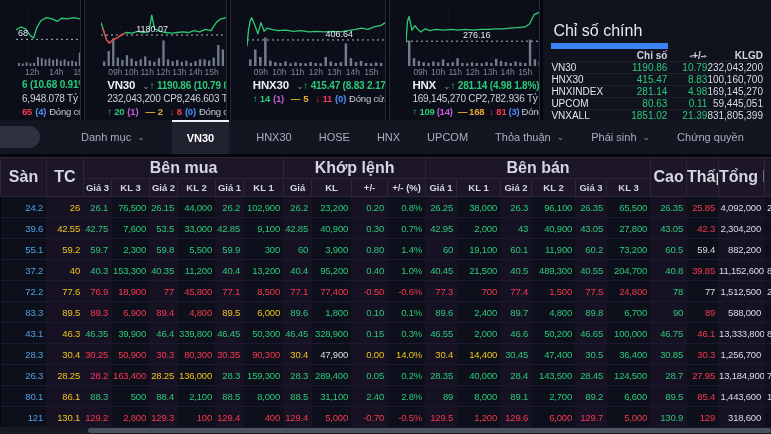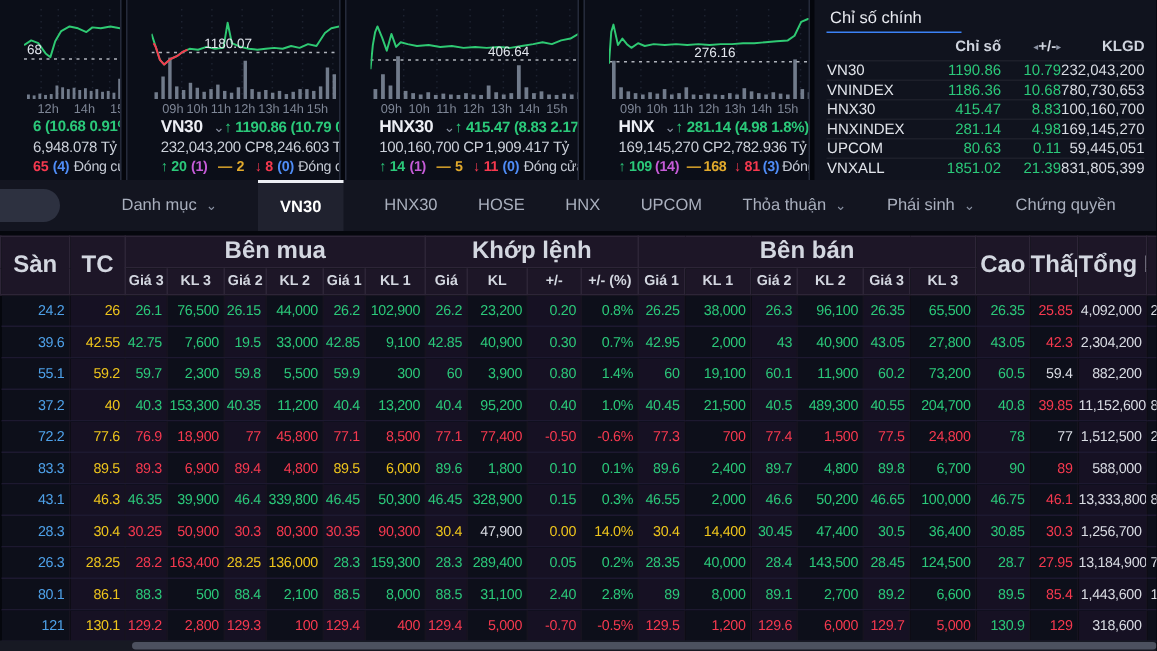--- a/index.html
+++ b/index.html
@@ -33,22 +33,22 @@
   .s1 .val{ margin-left:auto; color:var(--g); font-weight:bold; white-space:nowrap;}
   .s2{ display:flex; justify-content:space-between; font-size:10px; color:#ccd1da; height:13px; white-space:nowrap;}
   .s3{ display:flex; align-items:baseline; gap:3px; font-size:9.5px; height:13px; white-space:nowrap;}
   .s3 b{ font-weight:bold; }
   .push{ margin-left:auto; }
   .close-lbl{ color:#c3c8d2; }
 
   
   .index-panel{ flex:1; background:#10131e; padding:5px 8px 2px; display:flex;
                 flex-direction:column; font-size:10px; }
-  .ip-title{ color:#e8eaf0; font-size:11px; padding:1px 26px 3px 2px; border-bottom:1px solid #3b82f6;
-             align-self:flex-start; }
+  .ip-title{ color:#e8eaf0; font-size:16px; padding:1px 26px 3px 2px; border-bottom:6px solid #3b82f6;
+             align-self:flex-start;margin-top:16px; }
   .ip-head,.ip-row{ display:flex; align-items:center; white-space:nowrap;}
   .ip-head{ height:17px; color:#cfd4de; font-weight:bold; margin-top:1px;}
   .ip-row{ flex:1; border-top:1px solid rgba(255,255,255,.055); }
   .ip-c1{ width:64px; color:#e3e6ec; overflow:hidden;}
   .ip-c2{ width:52px; text-align:right; }
   .ip-c3{ width:40px; text-align:right; }
   .ip-c4{ flex:1; text-align:right; }
   .sort-arrows{ font-size:6.5px; color:var(--mut); vertical-align:1px;}
 
   
@@ -266,24 +266,20 @@
         <span>13h</span>
         <span>14h</span>
         <span>15h</span>
       </div>
     <div class="stats">
       <div class="s1">
         <span class="iname">HNX30</span>
         <span class="caret">⌄</span>
         <span class="val"><span>↑</span> <span>415.47</span> <span>(8.83 2.17%)</span></span>
       </div>
-      <div class="s2">
-        <span>100,160,700 CP</span>
-        <span>1,909.417 Tỷ</span>
-      </div>
       <div class="s3">
         <b class="tg"><span>↑</span> <span>14</span></b>
         <b class="tp">(1)</b>
         <b class="to" style="margin-left:4px">—</b>
         <b class="to">5</b>
         <b class="tr" style="margin-left:4px"><span>↓</span> <span>11</span></b>
         <b class="tc">(0)</b>
         <span class="push close-lbl">Đóng cửa</span>
       </div>
     </div>
@@ -371,26 +367,20 @@
       <span class="ip-c2">Chỉ số</span>
       <span class="ip-c3"><span class="sort-arrows">◂</span><span>+/-</span><span class="sort-arrows">▸</span></span>
       <span class="ip-c4">KLGD</span>
     </div>
     <div id="ip-body" style="display: flex; flex-direction: column; flex: 1 1 0%;">
         <div class="ip-row">
           <span class="ip-c1">VN30</span>
           <span class="ip-c2 tg">1190.86</span>
           <span class="ip-c3 tg">10.79</span>
           <span class="ip-c4 tw">232,043,200</span>
-        </div>
-        <div class="ip-row">
-          <span class="ip-c1">VNINDEX</span>
-          <span class="ip-c2 tg">1186.36</span>
-          <span class="ip-c3 tg">10.68</span>
-          <span class="ip-c4 tw">780,730,653</span>
         </div>
         <div class="ip-row">
           <span class="ip-c1">HNX30</span>
           <span class="ip-c2 tg">415.47</span>
           <span class="ip-c3 tg">8.83</span>
           <span class="ip-c4 tw">100,160,700</span>
         </div>
         <div class="ip-row">
           <span class="ip-c1">HNXINDEX</span>
           <span class="ip-c2 tg">281.14</span>
@@ -530,21 +520,21 @@
           <td class="c-l tg">26.35</td>
           <td class="c-d tr">25.85</td>
           <td class="c-l tw">4,092,000</td>
           <td class="c-d tw nncell">2</td>
         </tr>
         <tr>
           <td class="c-d tb">39.6</td>
           <td class="c-l ty">42.55</td>
           <td class="c-l tg">42.75</td>
           <td class="c-d tg">7,600</td>
-          <td class="c-l tg">19.5</td>
+          <td class="c-l tg">53.5</td>
           <td class="c-d tg">33,000</td>
           <td class="c-l tg">42.85</td>
           <td class="c-d tg">9,100</td>
           <td class="c-l tg">42.85</td>
           <td class="c-d tg">40,900</td>
           <td class="c-l tg">0.30</td>
           <td class="c-d tg">0.7%</td>
           <td class="c-l tg">42.95</td>
           <td class="c-d tg">2,000</td>
           <td class="c-l tg">43</td>

